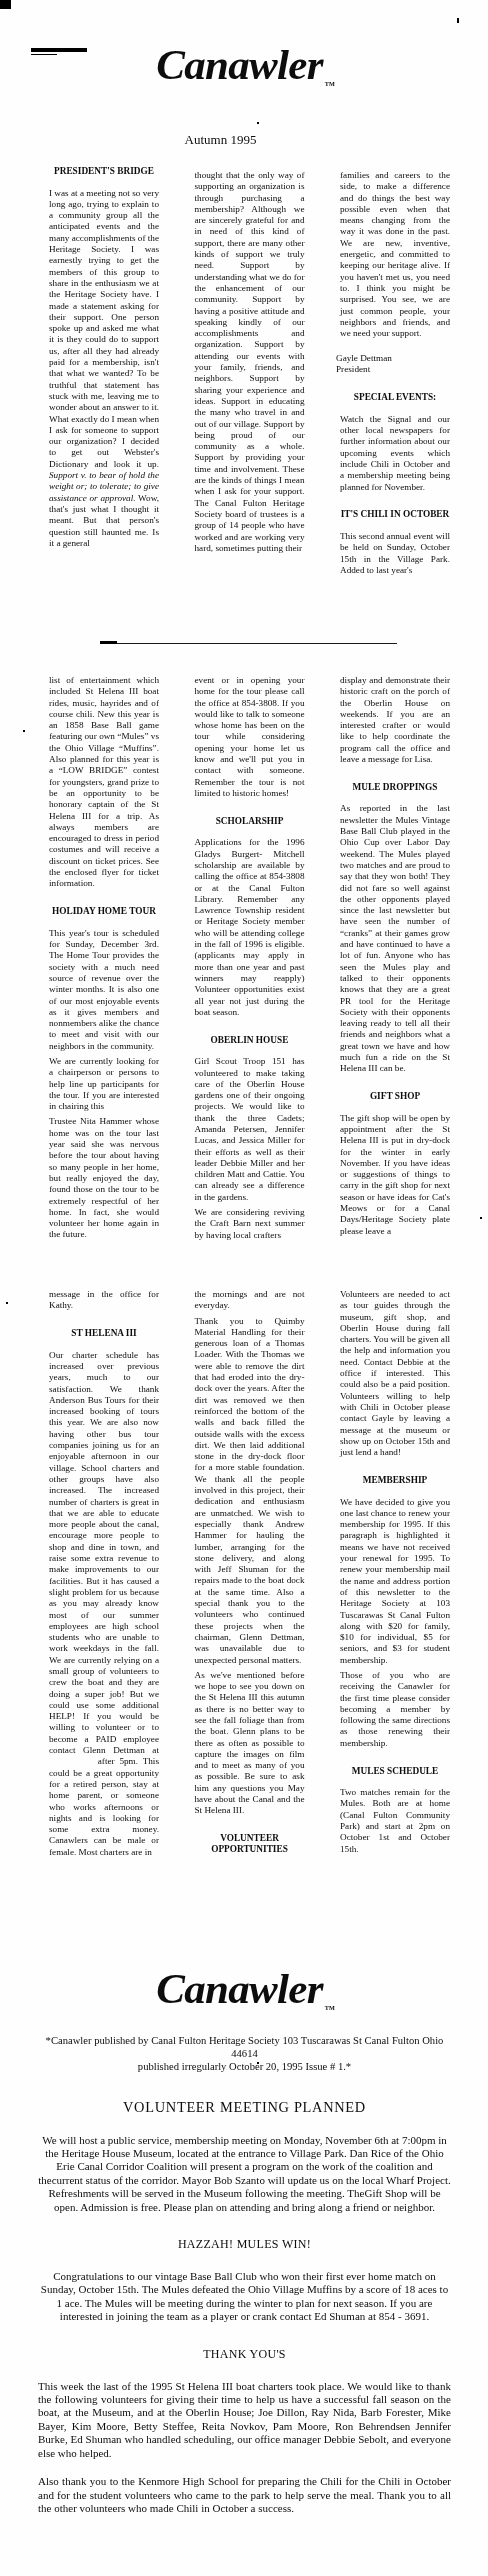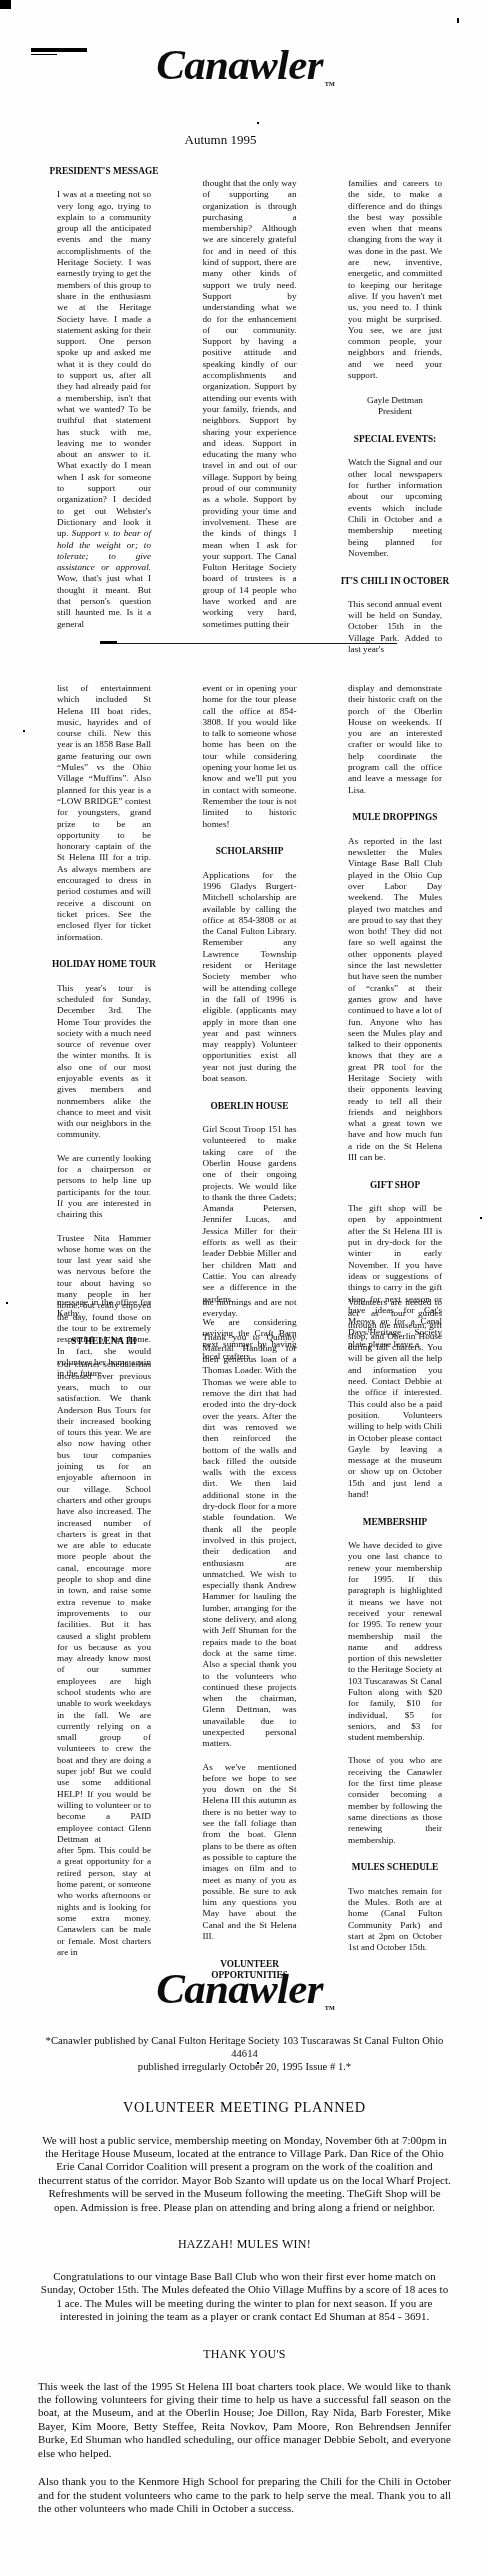--- a/index.html
+++ b/index.html
@@ -33,27 +33,27 @@
     font-size:43px;line-height:48px;letter-spacing:-0.7px;
   }
   .tm{font-size:6.2px;font-style:normal;font-weight:bold;position:relative;top:6.9px;left:2.1px;letter-spacing:0;}
   .issue-date{position:absolute;top:132px;left:0;width:441px;text-align:center;font-size:13px;}
 
   .cols{position:absolute;left:45px;width:409px;display:flex;gap:27.5px;}
   .s1{top:166px;}
   .s2{top:671px;}
   .s3{top:1285px;}
   .col{width:118px;flex:0 0 118px;font-size:9.2px;line-height:11.3px;}
-  .col p{margin:12px;text-align:justify;}
+  .col p{margin:4px;text-align:justify;}
   .col h3{
     font-size:9.3px;line-height:11.3px;font-weight:bold;text-align:center;
     margin:16.5px 0 10.3px;
   }
   .col h3.first{margin-top:0;}
-  .signature{margin-top:13.7px;text-align:center;}
+  .signature{margin-top:13.7px;text-align:left;}
   .redact-gap{display:inline-block;width:44px;}
 
   .bottom{position:absolute;top:1965px;left:0;width:489px;padding:0 38px;box-sizing:border-box;}
   .logo2-wrap{text-align:center;margin:0 0 20.6px 0;}
   .pub{font-size:10.6px;line-height:13px;text-align:center;margin:0;}
   .big-head{font-size:14.4px;font-weight:normal;text-align:center;letter-spacing:0.7px;margin:26px 0 18px;}
   .mid-head{font-size:12px;font-weight:normal;text-align:center;letter-spacing:0.3px;margin:23px 0 18px;}
   .center-para{font-size:11px;line-height:13.4px;text-align:center;margin:0;}
   .just-para{font-size:11px;line-height:13.4px;text-align:justify;margin:0 0 15px;}
 </style>
@@ -74,21 +74,21 @@
   <div class="artifact dot-margin3"></div>
   <div class="artifact dot-bottom-center"></div>
 
   <header class="masthead">
     <span class="logo">Canawler</span><span class="tm">TM</span>
   </header>
   <div class="issue-date">Autumn 1995</div>
 
   <section class="cols s1">
     <div class="col">
-      <h3 class="first">PRESIDENT'S MESSAGE</h3>
+      <h3 class="first">PRESIDENT'S BRIDGE</h3>
       <p><span>I was at a meeting not so very long ago, trying to explain to a community group all the anticipated events and the many accomplishments of the Heritage Society.  I was earnestly trying  to get the members of this group to share in the enthusiasm we at the Heritage Society have.  I made a statement asking for their support.  One person spoke up and asked me what it is they could do to support us, after all they had already paid for a membership, isn't that what we wanted?  To be truthful that statement has stuck with me, leaving me to wonder about an answer to it.  What exactly do I mean when I ask for someone to support our organization?  I decided to get out Webster's Dictionary and look it up. </span><i>Support v. to bear of hold the weight or; to tolerate; to give assistance or approval.</i><span> Wow, that's just what I thought it meant.  But that person's question still haunted me.  Is it a general</span></p>
     </div>
     <div class="col">
       <p>thought that the only way of supporting an organization is through purchasing a membership?  Although we are sincerely grateful for and in need of this kind of support, there are many other kinds of support we truly need.  Support by understanding what we do for the enhancement of our community.  Support by having a positive attitude and speaking kindly of our accomplishments and organization.  Support by attending our events with your family, friends, and neighbors.  Support by sharing your experience and ideas.  Support in educating the many who travel in and out of our village.  Support by being proud of our community as a whole.  Support by providing your time and involvement.  These are the kinds of things I mean when I ask for your support.  The Canal Fulton Heritage Society board of trustees is a group of 14 people who  have worked and are working very hard, sometimes putting their</p>
     </div>
     <div class="col">
       <p>families and careers to the side, to make a difference and do things the best way possible even when that means changing from the way it was done in the past.  We are new, inventive, energetic, and committed to keeping our heritage alive.  If you haven't met us, you need to.  I think you might be surprised.  You see, we are just common people, your neighbors and friends, and we need your support.</p>
       <div class="signature">
         <div>Gayle Dettman</div>
         <div>President</div>

